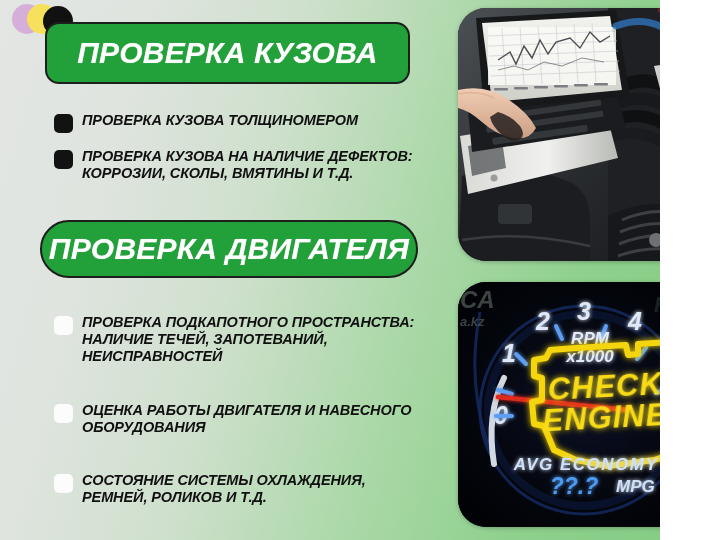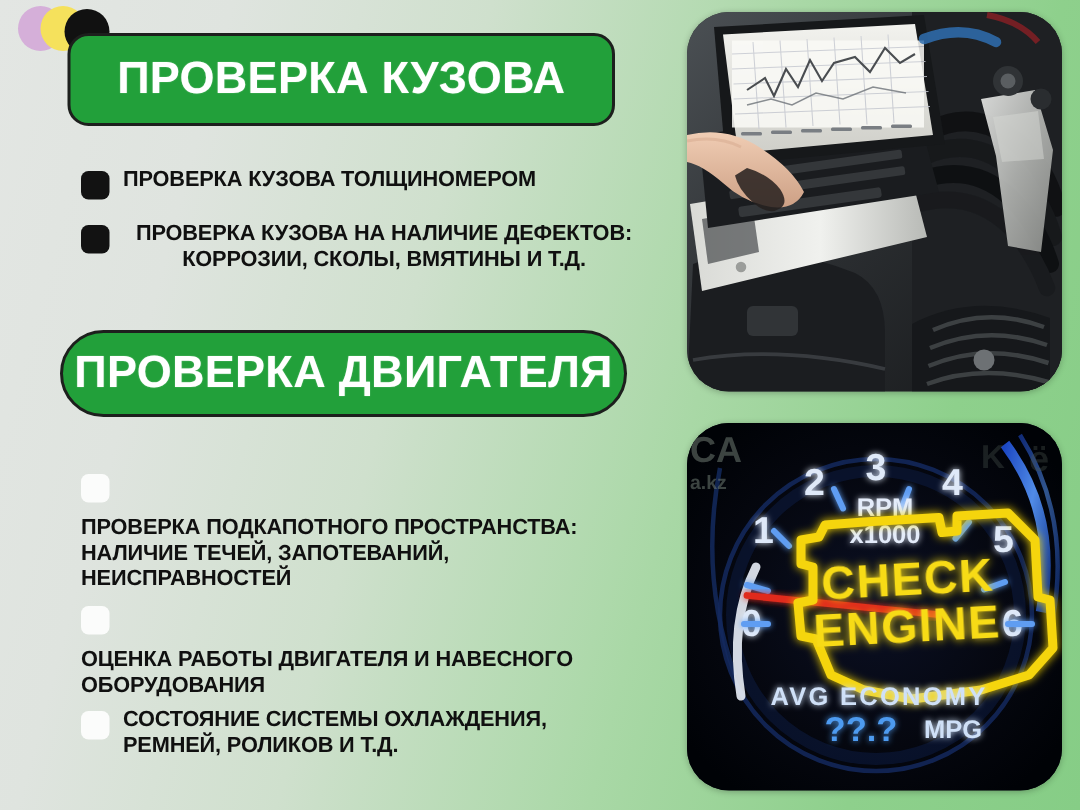--- a/index.html
+++ b/index.html
@@ -5,24 +5,25 @@
   html, body {
     margin: 0;
     padding: 0;
     background: #ffffff;
   }
   body {
     font-family: "Liberation Sans", sans-serif;
   }
   #canvas {
     position: relative;
-    width: 720px;
+    width: 660px;
     height: 540px;
     overflow: hidden;
     background: linear-gradient(105deg, #e3e6e3 0%, #dfe4df 18%, #cfe0cd 38%, #a9d8a6 62%, #8ed08c 82%, #86cd86 100%);
+    font-style: italic;
   }
 
   
   .deco-circle {
     position: absolute;
     border-radius: 50%;
   }
   #deco-purple {
     left: 12px; top: 4px;
     width: 30px; height: 30px;
@@ -97,23 +98,23 @@
   .btext {
     color: #101010;
     font-weight: 700;
     font-size: 14.5px;
     line-height: 1.18;
     letter-spacing: -0.1px;
     max-width: 348px;
   }
 
   #bullet-1 { left: 38px; top: 112px; }
-  #bullet-2 { left: 38px; top: 148px; text-align: center; }
-  #bullet-3 { left: 38px; top: 314px; flex-direction: column; }
-  #bullet-4 { left: 38px; top: 402px; flex-direction: column; }
+  #bullet-2 { left: 38px; top: 148px; }
+  #bullet-3 { left: 38px; top: 314px; }
+  #bullet-4 { left: 38px; top: 402px; }
   #bullet-5 { left: 38px; top: 472px; }
 
   
   .photo {
     position: absolute;
     left: 458px;
     width: 250px;
     border-radius: 28px;
     overflow: hidden;
     box-shadow: 0 1px 4px rgba(0,0,0,0.25);

